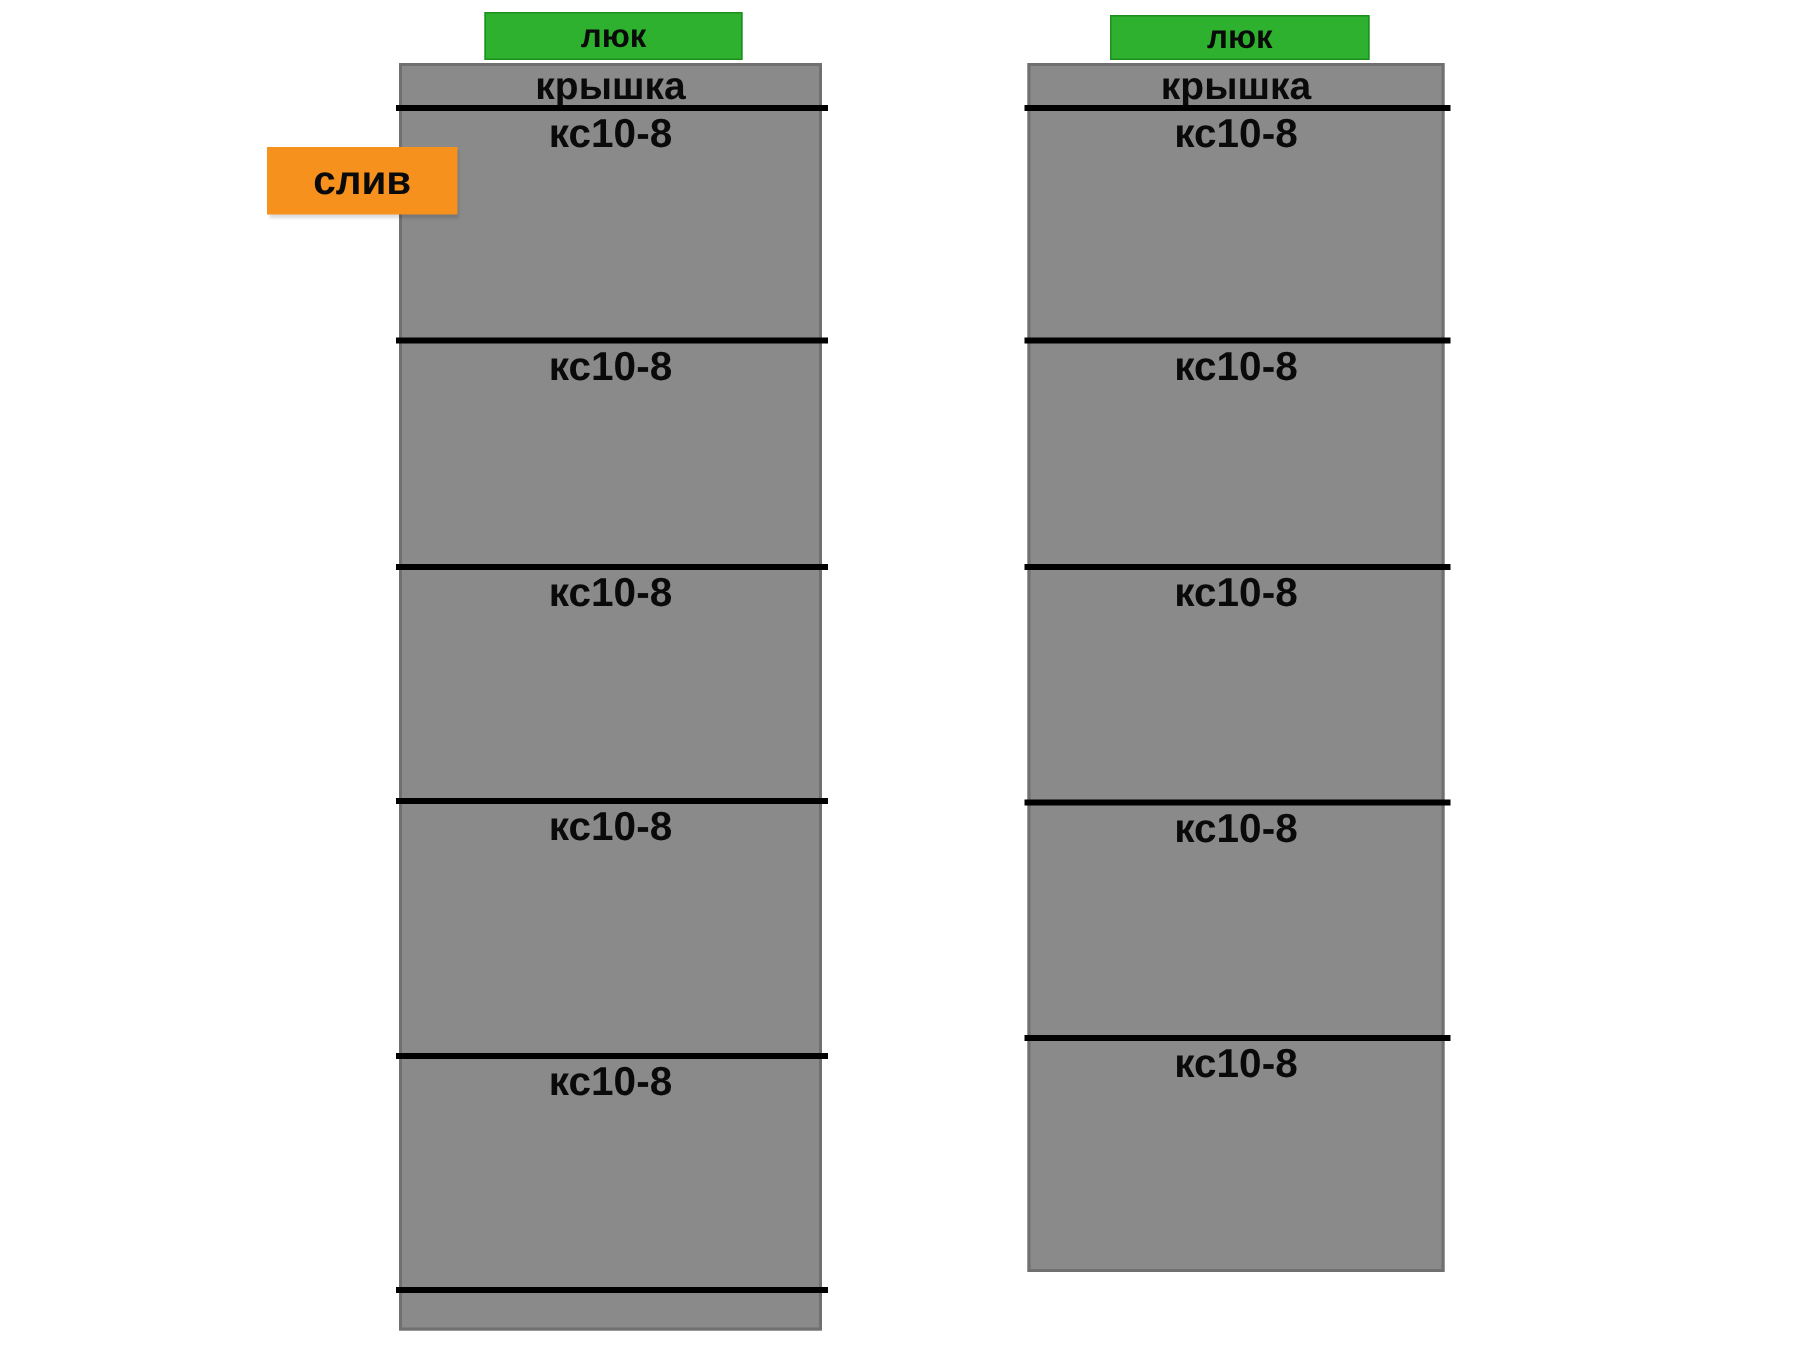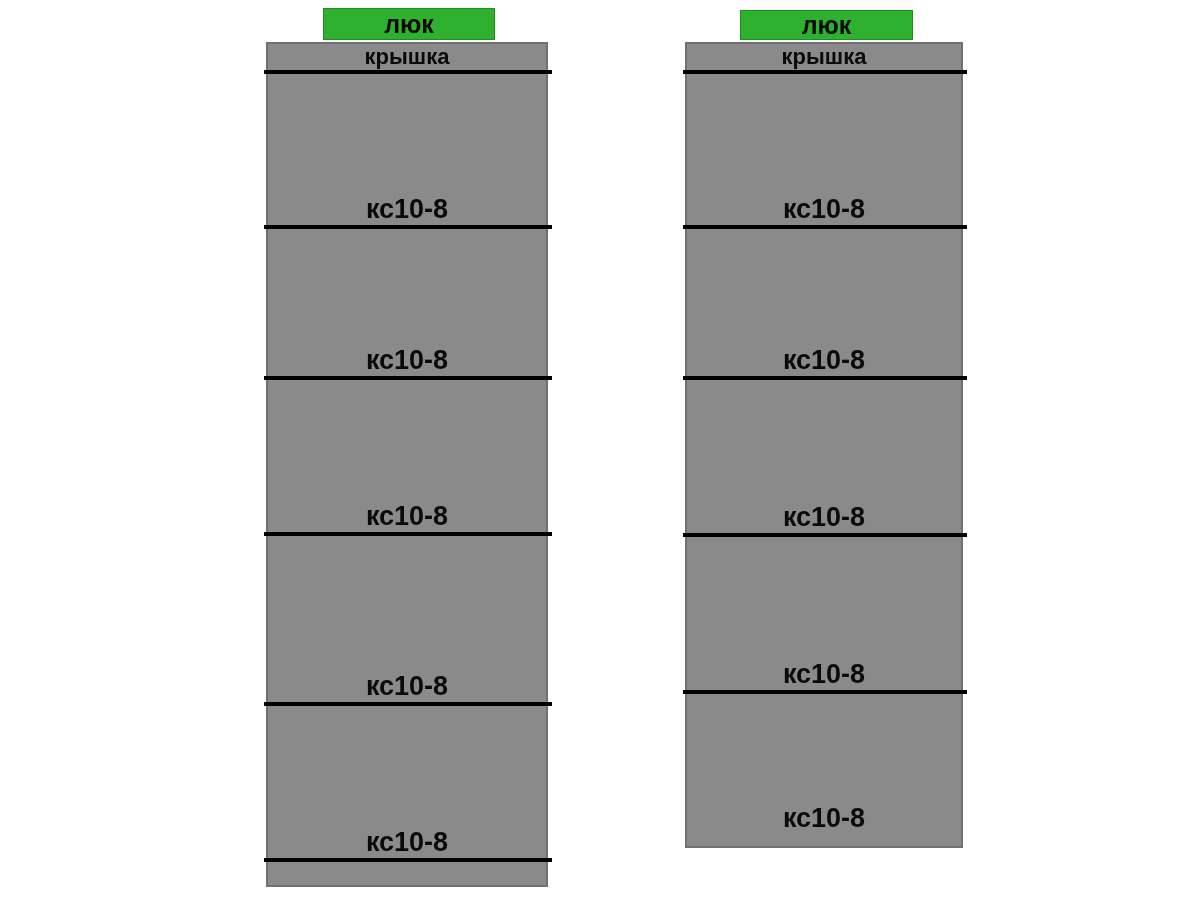--- a/index.html
+++ b/index.html
@@ -23,54 +23,54 @@
   #tank-left  { left: 266px; top: 42px; width: 282px; height: 845px; }
   #tank-right { left: 685px; top: 42px; width: 278px; height: 806px; }
 
   .cover-strip {
     position: absolute;
     left: 0; right: 0; top: 0;
     height: 26px;
     display: flex;
     align-items: center;
     justify-content: center;
-    font-size: 22px;
+    font-size: 26px;
     line-height: 1;
   }
   .hline {
     position: absolute;
     left: -4px; right: -6px;
     height: 4px;
     background: #000000;
     z-index: 2;
   }
   .section {
     position: absolute;
     left: 0; right: 0;
     display: flex;
-    align-items: flex-end;
+    align-items: flex-start;
     justify-content: center;
     font-size: 27px;
   }
   .bottom-strip {
     position: absolute;
     left: 0; right: 0;
     display: flex;
     align-items: center;
     justify-content: center;
     font-size: 24px;
   }
   .hatch {
     position: absolute;
     background: #2eb12e;
     border: 1px solid #1e8f1e;
     display: flex;
     align-items: center;
     justify-content: center;
-    font-size: 25px;
+    font-size: 22px;
     z-index: 3;
     box-sizing: border-box;
   }
   #hatch-left  { left: 323px; top: 8px;  width: 172px; height: 32px; }
   #hatch-right { left: 740px; top: 10px; width: 173px; height: 30px; }
 
   .pipe-label {
     position: absolute;
     background: #f6911e;
     display: flex;
@@ -174,14 +174,17 @@
     <div class="section" id="tr-s4">
       <span>кс10-8</span>
     </div>
     <div class="hline" id="tr-line-4"></div>
 
     <div class="section" id="tr-s5">
       <span>кс10-8</span>
     </div>
   </div>
 
+  <div class="pipe-label" id="pipe-drain">
+    <span>слив</span>
+  </div>
 
 </div>
 
 </body></html>

